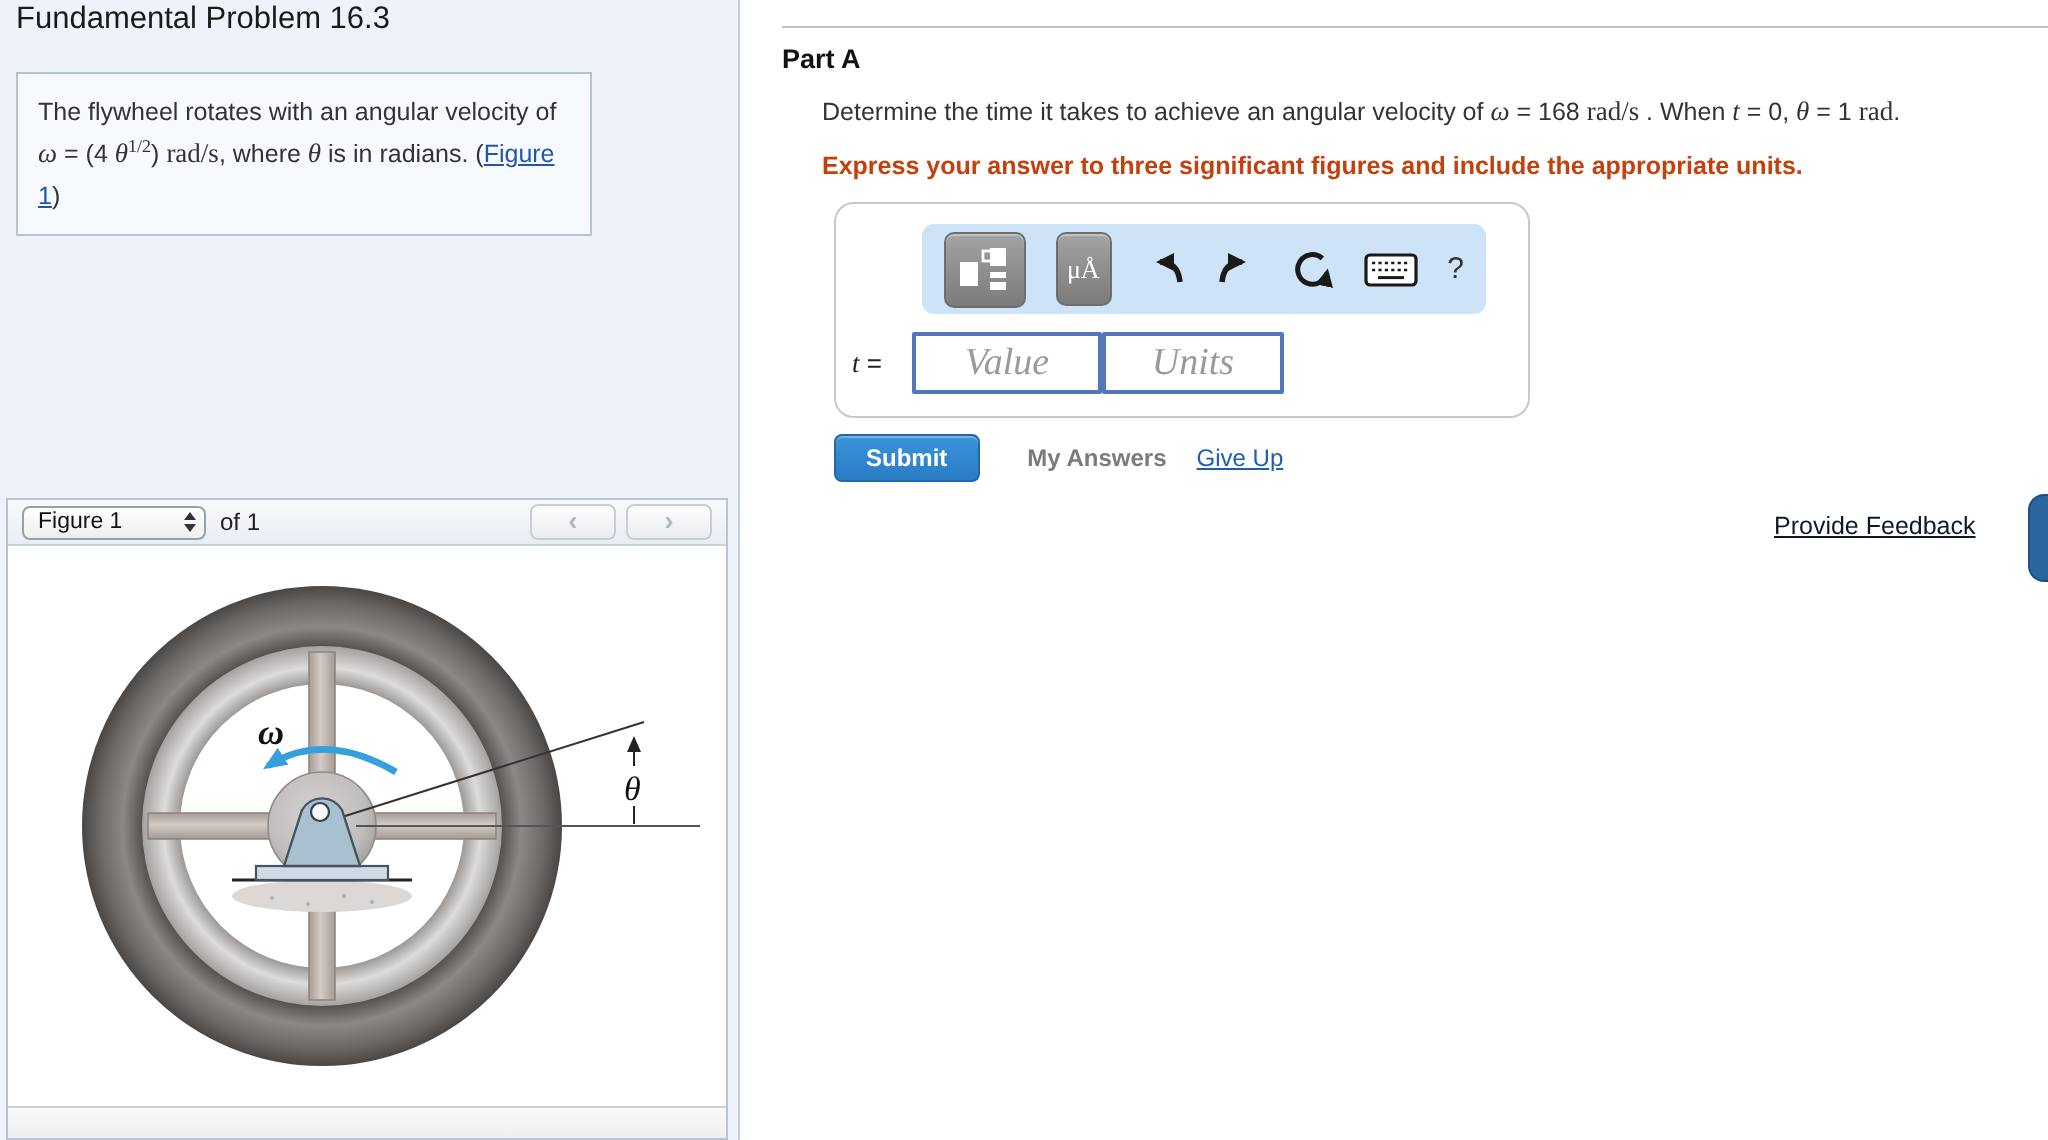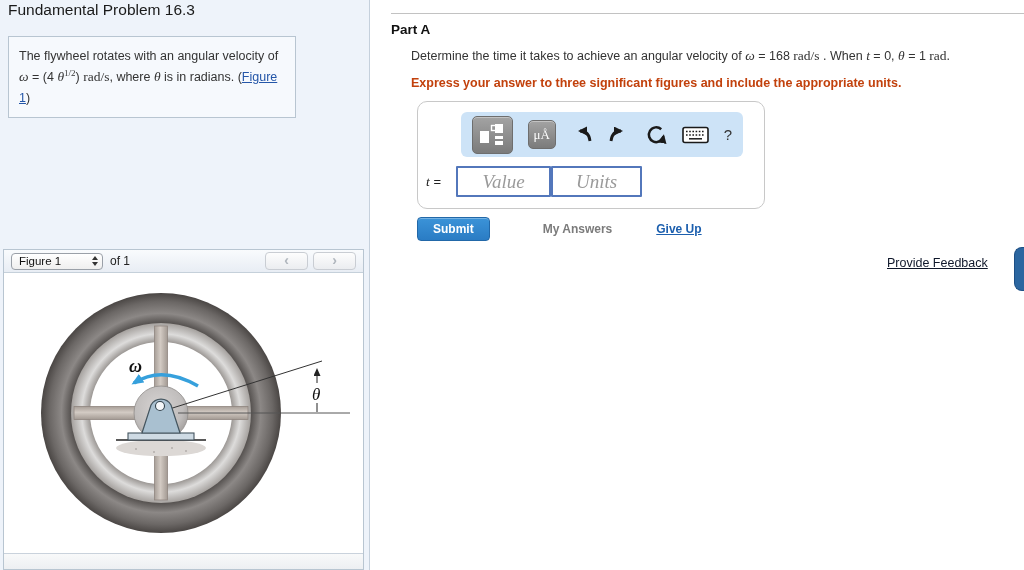--- a/index.html
+++ b/index.html
@@ -53,40 +53,40 @@
 
   .answer-box { position:absolute; left:46px; top:101px; width:348px; height:108px;
     border:1px solid #c8c8c8; border-radius:10px; background:#fff; }
   .eq-toolbar { position:absolute; left:43px; top:10px; width:282px; height:45px;
     background:#cde3f7; border-radius:6px; display:flex; align-items:center;
     padding:0 11px; gap:15px; }
   .tb-btn { border:1px solid #6e6e6e; border-radius:5px;
     background:linear-gradient(#a3a3a3,#7b7b7b); display:flex; align-items:center;
     justify-content:center; cursor:pointer; box-shadow:inset 0 1px 0 rgba(255,255,255,.35); }
   .tb-btn.big { width:48px; height:38px; }
-  .tb-btn.small { width:33px; height:29px; }
+  .tb-btn.small { width:33px; height:37px; }
   .mu-text { color:#fff; font-size:13px; font-family:"Liberation Serif", serif; }
   .tb-icon { display:flex; align-items:center; justify-content:center; cursor:pointer; }
   .help-icon { font-size:15px; color:#333; cursor:pointer; font-family:"Liberation Sans",sans-serif; }
 
   .answer-row { position:absolute; left:8px; top:64px; display:flex; align-items:center; }
   .t-label { font-size:13px; color:#222; width:30px; }
   .ans-input { height:31px; border:2px solid #5377bb; border-radius:1px; background:#fff;
     font-family:"Liberation Serif", serif; font-style:italic; font-size:19px;
     color:#333; padding:0 8px; text-align:center; outline:none; }
   .ans-input::placeholder { color:#9a9a9a; font-style:italic; opacity:1; }
   .val-input { width:95px; }
   .unit-input { width:91px; }
 
-  .submit-row { position:absolute; left:46px; top:217px; display:flex; align-items:center;gap:29px; }
+  .submit-row { position:absolute; left:46px; top:217px; display:flex; align-items:center; }
   .submit-btn { background:linear-gradient(#3b93d8,#2a7cc4); border:1px solid #2268a8;
     border-radius:4px; color:#fff; font-weight:bold; font-size:12px; padding:4px 15px;
     cursor:pointer; box-shadow:inset 0 1px 0 rgba(255,255,255,.3); }
   .my-answers { margin-left:24px; color:#7b7b7b; font-weight:bold; font-size:12px; cursor:pointer; }
-  .give-up { margin-left:15px; color:#1c5fae; font-weight:bold; font-size:12px;
+  .give-up { margin-left:15px; color:#1c5fae; font-weight:normal; font-size:12px;
     text-decoration:underline; cursor:pointer; }
 
   .feedback-link { position:absolute; left:516px; top:256px; font-size:12.5px;
     color:#0f172a; text-decoration:underline; cursor:pointer; }
 
   .edge-tab { position:absolute; right:0; top:247px; width:10px; height:44px;
     background:#2b66a0; border:1px solid #1d4f85; border-right:none;
     border-radius:8px 0 0 8px; cursor:pointer; }
 </style>
 </head>

